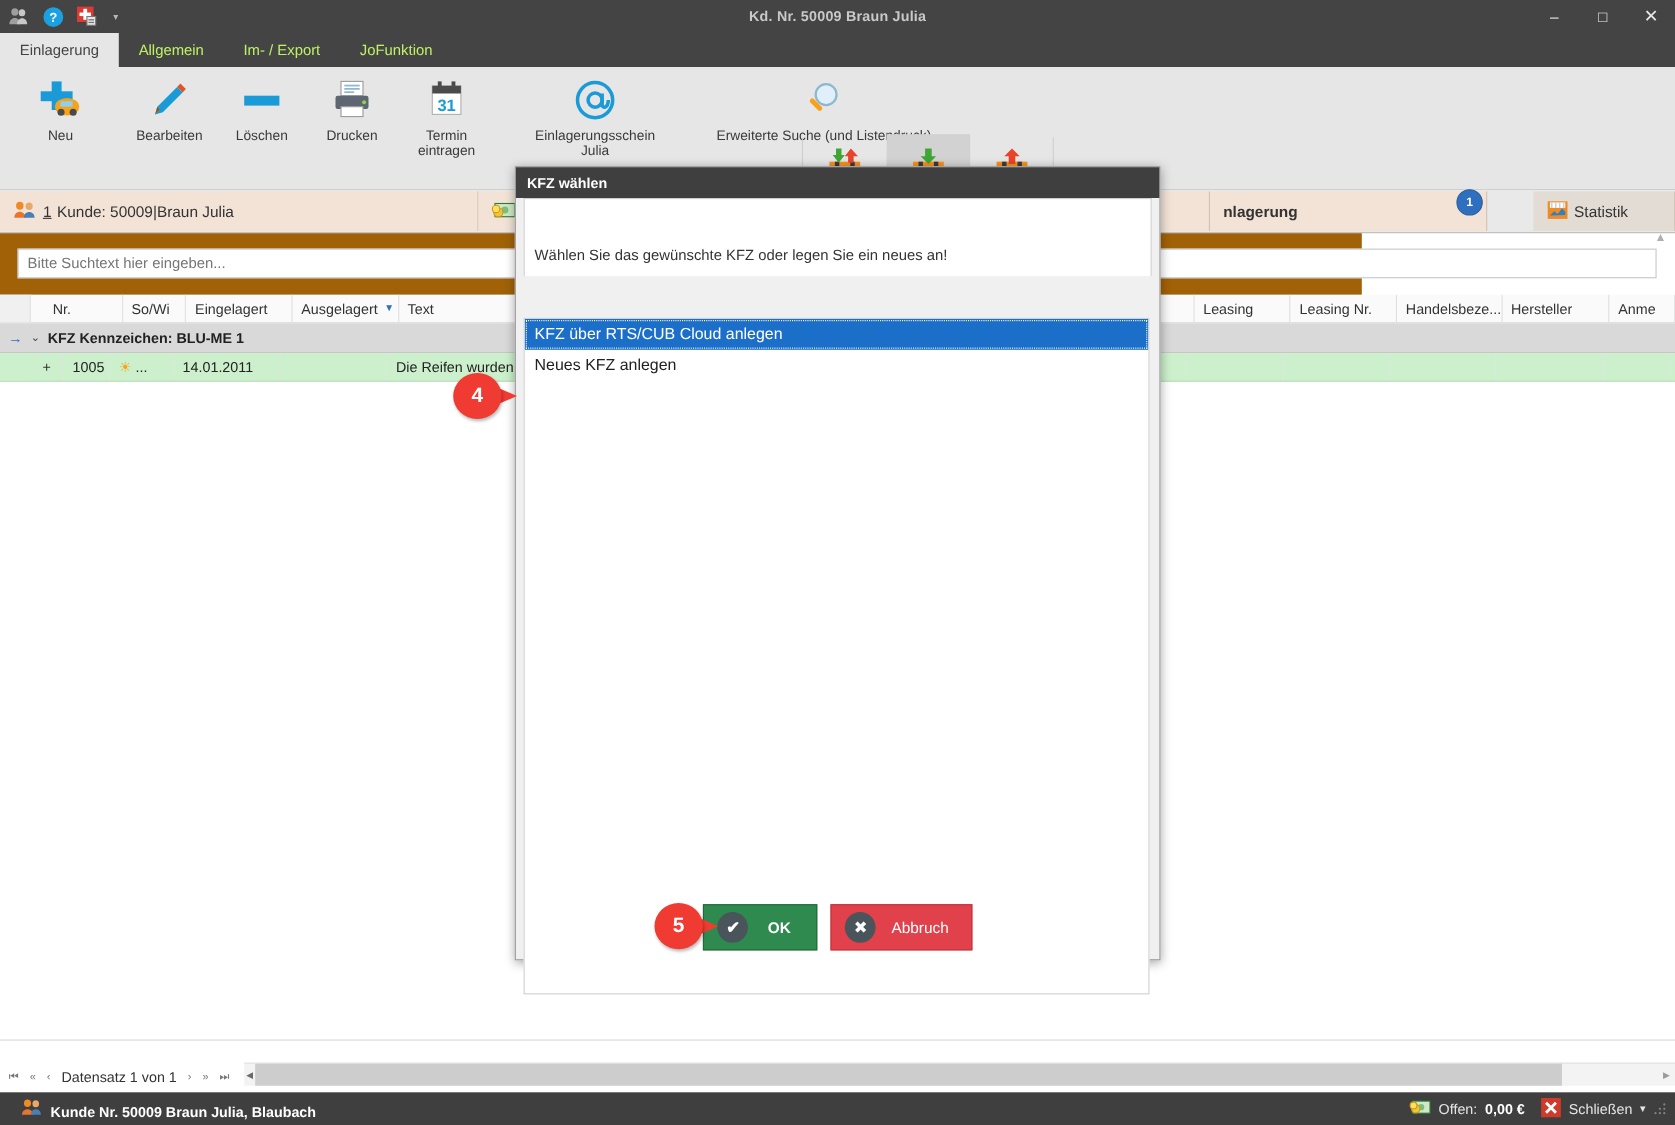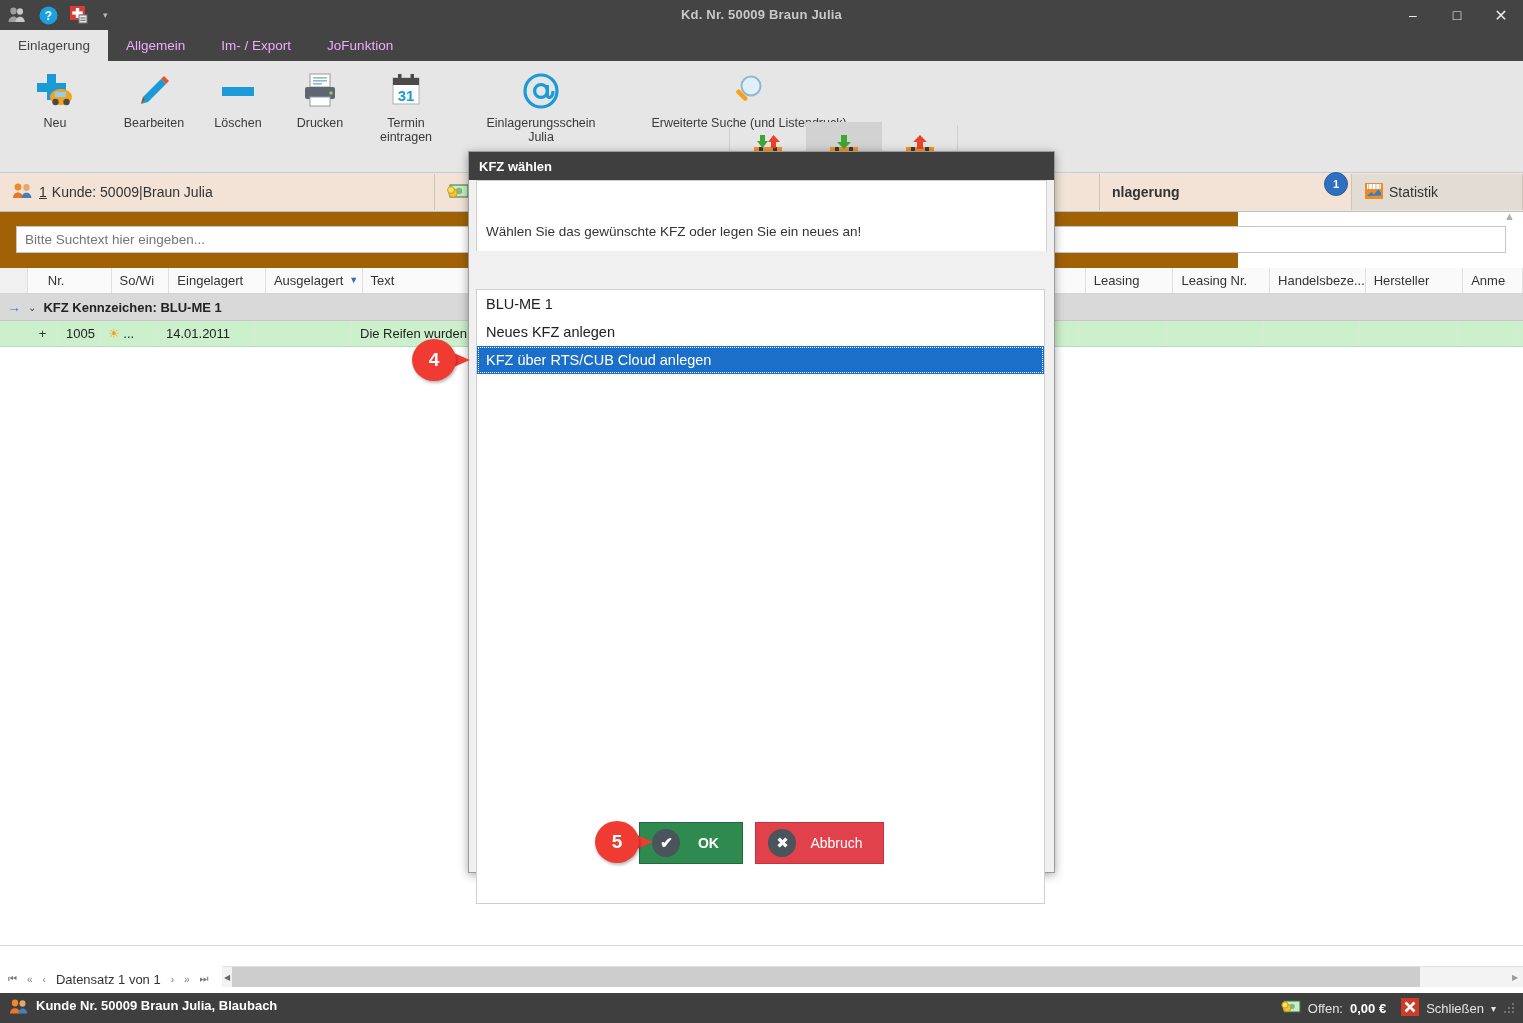--- a/index.html
+++ b/index.html
@@ -24,21 +24,21 @@
   }
   #winbtns{position:absolute;right:0;top:0;height:30px;display:flex;}
   .winbtn{width:44px;height:30px;display:flex;align-items:center;justify-content:center;color:#e8e8e8;font-size:14px;}
   .winbtn.close{font-size:16px;}
   
   #ribbon-tabs{
     position:absolute;left:0;top:30px;width:1523px;height:31px;
     background:#444444;display:flex;align-items:flex-end;
   }
   .rtab{
-    height:31px;line-height:31px;padding:0 18px;color:#f0abfc;font-size:13.5px;
+    height:31px;line-height:31px;padding:0 18px;color:#bef264;font-size:13.5px;
   }
   .rtab.active{background:#e6e6e6;color:#444;}
   
   #ribbon{
     position:absolute;left:0;top:61px;width:1523px;height:111px;
     background:#e6e6e6;border-bottom:1px solid #c9c9c9;
   }
   #ribbon-group{position:absolute;left:0;top:0;height:95px;display:flex;align-items:flex-start;}
   .rbtn{
     min-width:62px;padding:8px 8px 0 8px;display:flex;flex-direction:column;
@@ -121,21 +121,21 @@
   #recnav .lbl{font-size:13px;color:#333;}
   #hscroll{position:absolute;left:222px;top:20px;width:1301px;height:20px;background:#f3f3f3;border-top:1px solid #e0e0e0;}
   #hscroll .thumb{position:absolute;left:10px;top:0;width:1188px;height:20px;background:#cdcdcd;}
   #hscroll .arrl{position:absolute;left:0;top:0;width:10px;height:20px;display:flex;align-items:center;justify-content:center;color:#6a6a6a;font-size:8px;}
   #hscroll .arrr{position:absolute;right:2px;top:0;width:12px;height:20px;display:flex;align-items:center;justify-content:center;color:#9a9a9a;font-size:8px;}
   
   #statusbar{
     position:absolute;left:0;top:993px;width:1523px;height:30px;background:#3f3f3f;
     display:flex;align-items:center;
   }
-  #status-left{display:flex;align-items:flex-start;gap:7px;padding-left:9px;color:#fff;font-weight:bold;font-size:13px;}
+  #status-left{display:flex;align-items:flex-end;gap:7px;padding-left:19px;color:#fff;font-weight:bold;font-size:13px;}
   #status-right{position:absolute;right:8px;display:flex;align-items:center;gap:7px;color:#e4e4e4;font-size:13px;}
   #status-right .bold{font-weight:bold;color:#fff;}
   .grip{display:inline-block;width:12px;height:12px;opacity:.55;}
   
   #dialog{
     position:absolute;left:468px;top:151px;width:585px;height:720px;
     background:#f0f0f0;border:1px solid #9b9b9b;box-shadow:0 2px 9px rgba(0,0,0,.35);
   }
   #dlg-title{
     height:28px;background:#3f3f3f;color:#fff;font-weight:bold;font-size:13px;
@@ -389,21 +389,21 @@
           <circle cx="4" cy="7" r="3.4" fill="#ffdf5c" stroke="#c79a1c"></circle>
         </svg>
     </span>
     <span class="num">2</span>
     <span>E</span>
   </div>
   <div class="navtab" style="width:227px;justify-content:flex-start;">
     <span class="badge" style="left:224px;top:-2px;">1</span>
     <span style="font-weight:bold;">nlagerung</span>
   </div>
-  <div class="navtab plain" style="flex:1;">
+  <div class="navtab plain" style="flex:1;margin-left:42px;">
     <span>
       <svg width="20" height="18" viewBox="0 0 20 18">
           <rect x="1" y="1" width="18" height="16" fill="#f08a24"></rect>
           <rect x="3" y="2" width="14" height="5" fill="#fff"></rect>
           <path d="M3 14l4-4 3 2.5 4-5 3 3v3z" fill="#2f7fc4"></path>
           <rect x="4" y="2" width="1.4" height="5" fill="#cfcfcf"></rect>
           <rect x="7.6" y="2" width="1.4" height="5" fill="#cfcfcf"></rect>
           <rect x="11.2" y="2" width="1.4" height="5" fill="#cfcfcf"></rect>
           <rect x="14.8" y="2" width="1.4" height="5" fill="#cfcfcf"></rect>
         </svg>
@@ -519,23 +519,22 @@
     </span>
   </div>
 </div>
 
 <div id="dialog">
   <div id="dlg-title">KFZ wählen</div>
   <div id="dlg-prompt">
     <span id="dlg-prompt-inner">Wählen Sie das gewünschte KFZ oder legen Sie ein neues an!</span>
   </div>
   <div id="dlg-list">
-    <div class="litem">BLU-ME 1</div>
+    <div class="litem sel">KFZ über RTS/CUB Cloud anlegen</div>
     <div class="litem">Neues KFZ anlegen</div>
-    <div class="litem sel">KFZ über RTS/CUB Cloud anlegen</div>
   </div>
   <div id="dlg-buttons">
     <div class="dbtn ok">
       <span class="cico">✔</span>
       <span class="lbl">OK</span>
     </div>
     <div class="dbtn cancel">
       <span class="cico">✖</span>
       <span class="lbl">Abbruch</span>
     </div>

